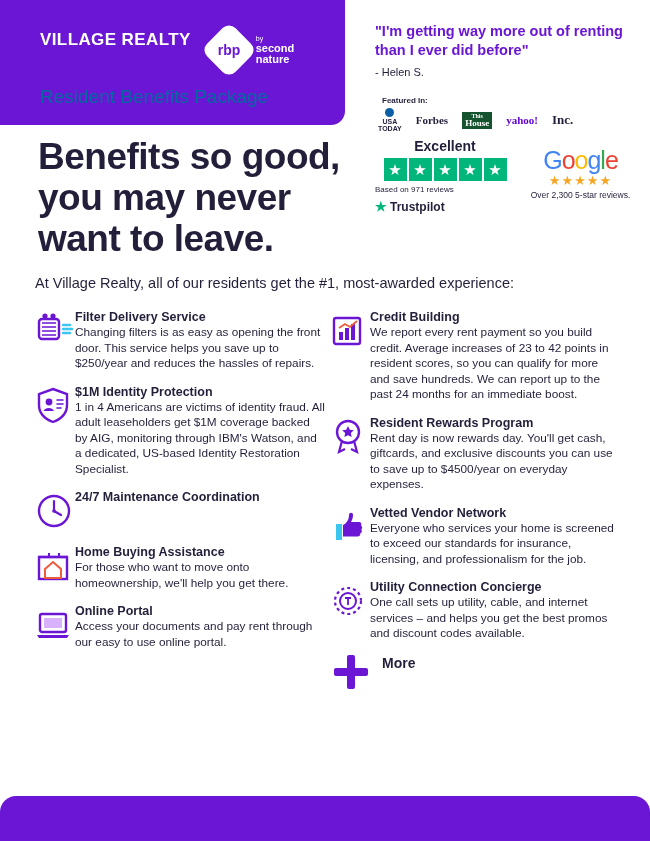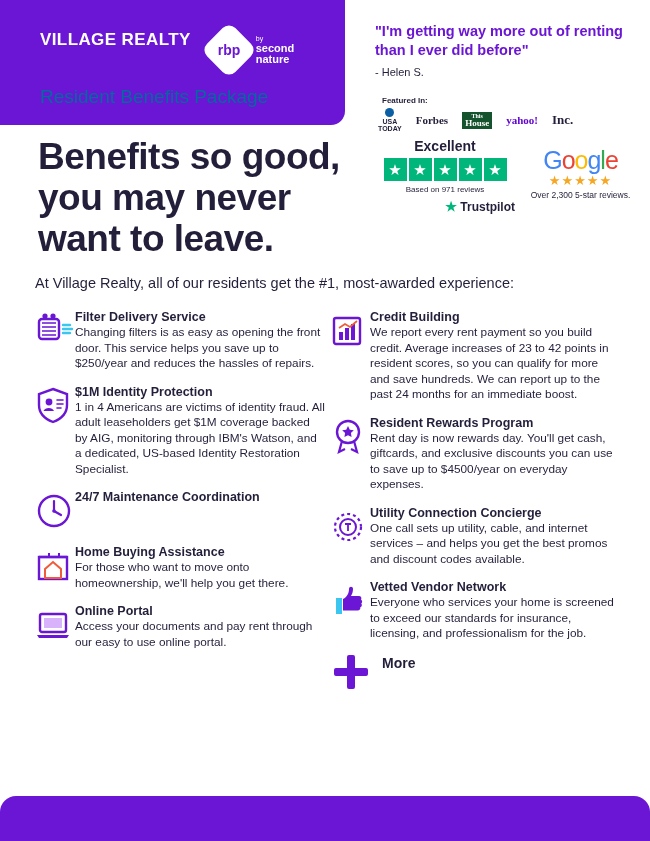--- a/index.html
+++ b/index.html
@@ -198,28 +198,28 @@
     display: flex;
     align-items: center;
     justify-content: center;
     color: #fff;
     font-size: 15px;
     line-height: 15px;
   }
   .tp-based {
     font-size: 8px;
     width: 140px;
-    text-align: center;
+    text-align: left;
     margin-top: 4px;
     color: #231f3a;
   }
   .trustpilot {
     margin-top: 5px;
     width: 140px;
-    text-align: right;
+    text-align: left;
     font-size: 12px;
     font-weight: bold;
     color: #231f3a;
   }
   .trustpilot .tpstar { color: #00b67a; font-size: 13px; }
 
   .google-block {
     position: absolute;
     left: 148px;
     top: 8px;
@@ -513,44 +513,44 @@
       </div>
       <div class="btext">
         <div class="btitle">Resident Rewards Program</div>
         <div class="bdesc">Rent day is now rewards day. You'll get cash, giftcards, and exclusive discounts you can use to save up to $4500/year on everyday expenses.</div>
       </div>
     </div>
 
     <div class="benefit">
       <div class="bicon">
         <svg width="40" height="38" viewBox="0 0 40 38">
+          <path d="M6 16 h6 v16 h-6 z" fill="#3bc6f0"></path>
+          <path d="M13 17 c4-2 6-6 6-10 0-3 4-3 4 0 0 3-1 5-2 7h8c2 0 3 2 2 3.5 1.5 1 1.5 3 .3 4 1 1.3.6 3.2-1 3.8.4 1.6-.8 3.2-2.6 3.2H13z" fill="#6b16d4"></path>
+        </svg>
+      </div>
+      <div class="btext">
+        <div class="btitle">Vetted Vendor Network</div>
+        <div class="bdesc">Everyone who services your home is screened to exceed our standards for insurance, licensing, and professionalism for the job.</div>
+      </div>
+    </div>
+
+    <div class="benefit">
+      <div class="bicon">
+        <svg width="40" height="38" viewBox="0 0 40 38">
           <circle cx="18" cy="19" r="13" fill="none" stroke="#6b16d4" stroke-width="2.2" stroke-dasharray="3 3"></circle>
           <circle cx="18" cy="19" r="8" fill="none" stroke="#6b16d4" stroke-width="2"></circle>
           <path d="M15 16 h6 M18 16 v7" stroke="#6b16d4" stroke-width="1.8"></path>
         </svg>
       </div>
       <div class="btext">
         <div class="btitle">Utility Connection Concierge</div>
         <div class="bdesc">One call sets up utility, cable, and internet services – and helps you get the best promos and discount codes available.</div>
       </div>
     </div>
 
-    <div class="benefit">
-      <div class="bicon">
-        <svg width="40" height="38" viewBox="0 0 40 38">
-          <path d="M6 16 h6 v16 h-6 z" fill="#3bc6f0"></path>
-          <path d="M13 17 c4-2 6-6 6-10 0-3 4-3 4 0 0 3-1 5-2 7h8c2 0 3 2 2 3.5 1.5 1 1.5 3 .3 4 1 1.3.6 3.2-1 3.8.4 1.6-.8 3.2-2.6 3.2H13z" fill="#6b16d4"></path>
-        </svg>
-      </div>
-      <div class="btext">
-        <div class="btitle">Vetted Vendor Network</div>
-        <div class="bdesc">Everyone who services your home is screened to exceed our standards for insurance, licensing, and professionalism for the job.</div>
-      </div>
-    </div>
-
     <div class="more-row">
       <div class="plus"></div>
       <div class="more-label">More</div>
     </div>
 
   </div>
 
   <div class="footer-band"></div>
 
 </div>

